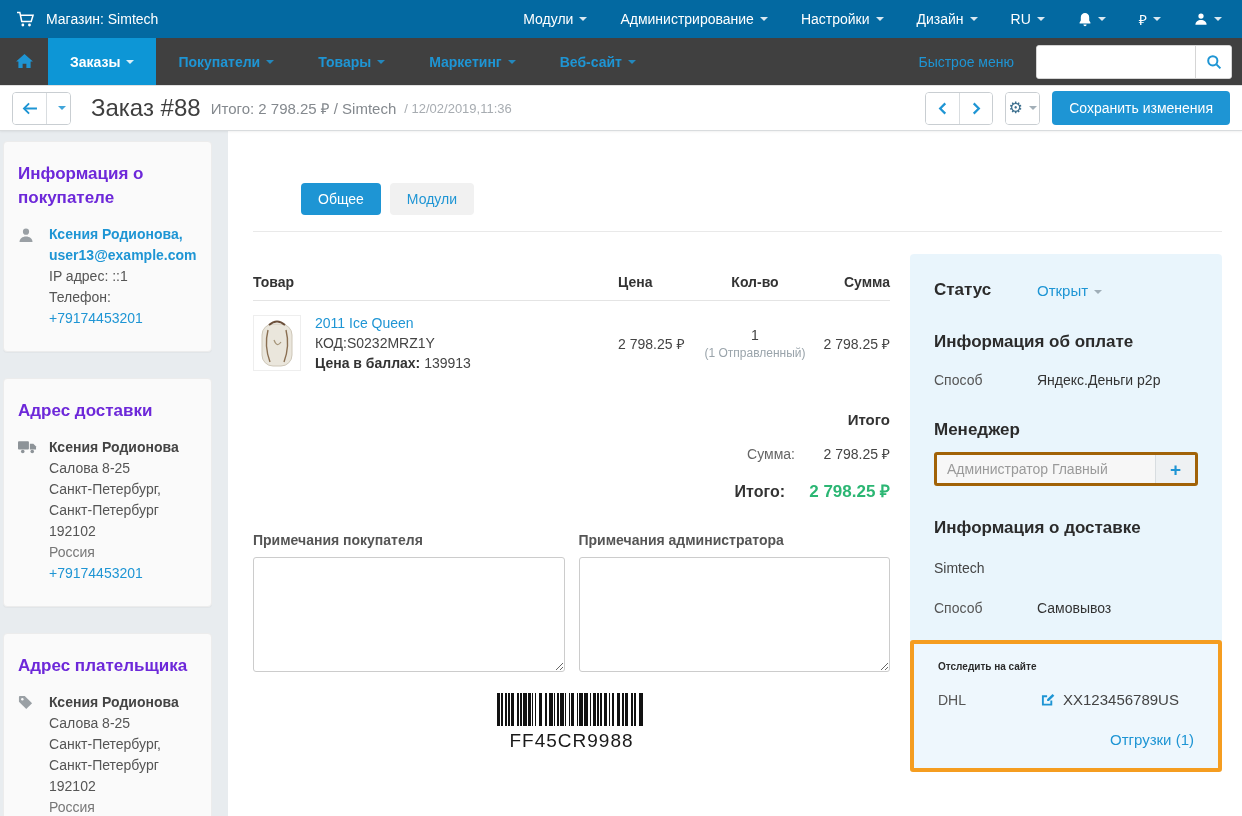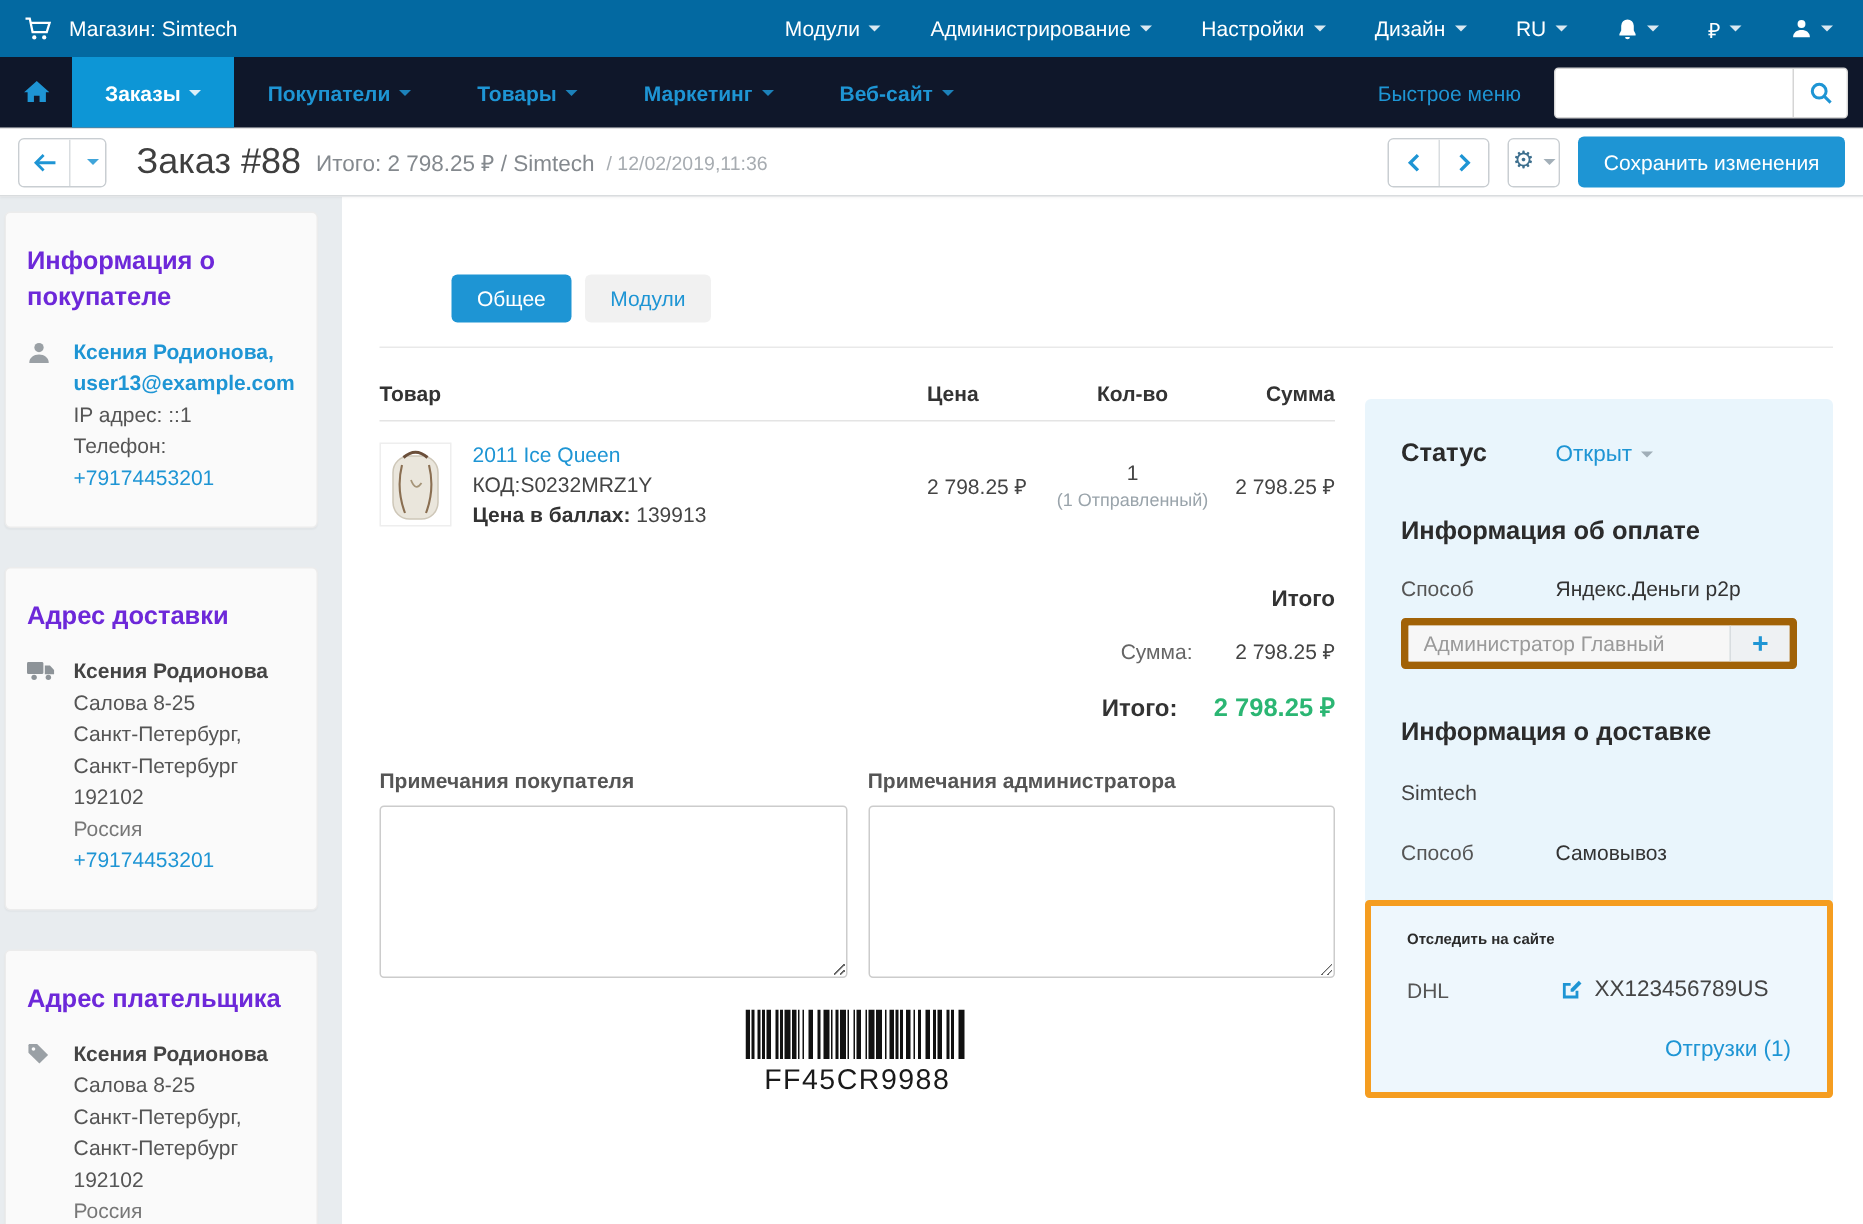--- a/index.html
+++ b/index.html
@@ -16,21 +16,21 @@
   .caret.gray { color:#93a1ab; }
 
   
   .topbar { height:38px; background:#0369a1; color:#fff; display:flex; 
     padding:0 20px 0 16px; }
   .store { display:flex; align-items:center; gap:11px; font-size:14px; cursor:pointer; }
   .topbar-menus { margin-left:auto; display:flex; align-items:center; gap:33px; font-size:14px; }
   .topbar-menus > div { cursor:pointer; display:flex; align-items:center; }
 
   
-  .navbar { height:48px; background:#0f172a; display:flex; align-items:stretch;
+  .navbar { height:48px; background:#404040; display:flex; align-items:stretch;
     border-bottom:1px solid #e2e2e2; }
   .nav-home { width:48px; display:flex; align-items:center; justify-content:center; cursor:pointer; }
   .nav-item { display:flex; align-items:center; padding:0 22px; color:#1e95d4;
     font-size:14px; font-weight:600; cursor:pointer; }
   .nav-item.active { background:#0d96d6; color:#fff; }
   .nav-right { margin-left:auto; display:flex; align-items:center; gap:22px; padding-right:10px; }
   .quick-menu { color:#1e95d4; font-size:14px; cursor:pointer; }
   .searchbox { width:196px; height:34px; border:1px solid #d5d5d5; border-radius:3px;
     background:#fff; display:flex; overflow:hidden; }
   .searchbox input { flex:1; border:0; outline:0; padding:0 10px; font:inherit; min-width:0; }
@@ -73,21 +73,21 @@
   .card-body .muted { color:#777; }
 
   .main { flex:1; background:#fff; padding:0 20px 0 25px; }
 
   .tabs { margin-top:52px; display:flex; gap:9px;margin-left:48px; }
   .tab { padding:8px 17px; border-radius:4px; font-size:14px; cursor:pointer; }
   .tab.active { background:#1e95d4; color:#fff; }
   .tab.inactive { background:#f1f1f1; color:#1e95d4; }
   .tabs-rule { border-bottom:1px solid #e9e9e9; margin-top:16px; }
 
-  .content { display:flex; margin-top:22px; align-items:flex-end; }
+  .content { display:flex; margin-top:22px; align-items:center; }
   .left-col { width:637px; flex:none; }
 
   .thead { display:flex; align-items:flex-end; padding-bottom:10px;
     border-bottom:1px solid #e4e4e4; font-weight:bold; font-size:14px; color:#333; }
   .c-prod { flex:1; }
   .c-price { width:72px; flex:none; text-align:left; }
   .c-qty { width:130px; flex:none; text-align:center; }
   .c-sum { width:70px; flex:none; text-align:right; }
   .trow { display:flex; align-items:center; padding:14px 0 18px; }
   .prod-cell { display:flex; gap:14px; align-items:center; }
@@ -119,21 +119,21 @@
   .panel { width:312px; margin-left:20px; background:#e9f5fc; border-radius:4px;
     padding:26px 24px 0; }
   .panel h3 { margin:32px 0 0; font-size:17px; color:#2b2b2b; }
   .p-row { display:flex; align-items:center; font-size:14px; }
   .p-label { flex:none; width:103px; color:#555; }
   .p-value { color:#333; }
   .status-row .p-label { width:103px; font-size:17px; font-weight:bold; color:#2b2b2b; }
   .status-link { font-size:15px; cursor:pointer; }
   .mt20 { margin-top:20px; }
   .mt24 { margin-top:24px; }
-  .manager-group { display:flex; height:34px; margin-top:12px; border:5px solid #a16207;
+  .manager-group { display:flex; height:34px; margin-top:12px; border:3px solid #a16207;
     border-radius:3px; overflow:hidden; background:#f7f7f7; }
   .manager-group input { flex:1; border:0; outline:0; padding:0 10px; font:inherit;
     font-size:14px; background:#f7f7f7; min-width:0; }
   .manager-group input::placeholder { color:#9a9a9a; }
   .add-btn { width:40px; border:0; border-left:1px solid #d8dde0; background:#eef1f3;
     color:#1e95d4; font-size:19px; font-weight:bold; cursor:pointer; line-height:1; }
   .company-line { margin-top:22px; font-size:14px; color:#444; }
 
   .tracking { margin:24px -24px 0; border:4px solid #f59d20; border-radius:3px;
     background:#eef7fd; padding:17px 24px 20px; }
@@ -468,20 +468,21 @@
           <span class="p-label">Статус</span>
           <span class="link status-link"><span>Открыт</span><span class="caret gray"></span></span>
         </div>
 
         <h3>Информация об оплате</h3>
         <div class="p-row mt20">
           <span class="p-label">Способ</span>
           <span class="p-value">Яндекс.Деньги p2p</span>
         </div>
 
+        <h3>Менеджер</h3>
         <div class="manager-group">
           <input type="text" placeholder="Администратор Главный" style="">
           <button class="add-btn">+</button>
         </div>
 
         <h3>Информация о доставке</h3>
         <div class="company-line">Simtech</div>
         <div class="p-row mt24">
           <span class="p-label">Способ</span>
           <span class="p-value">Самовывоз</span>

